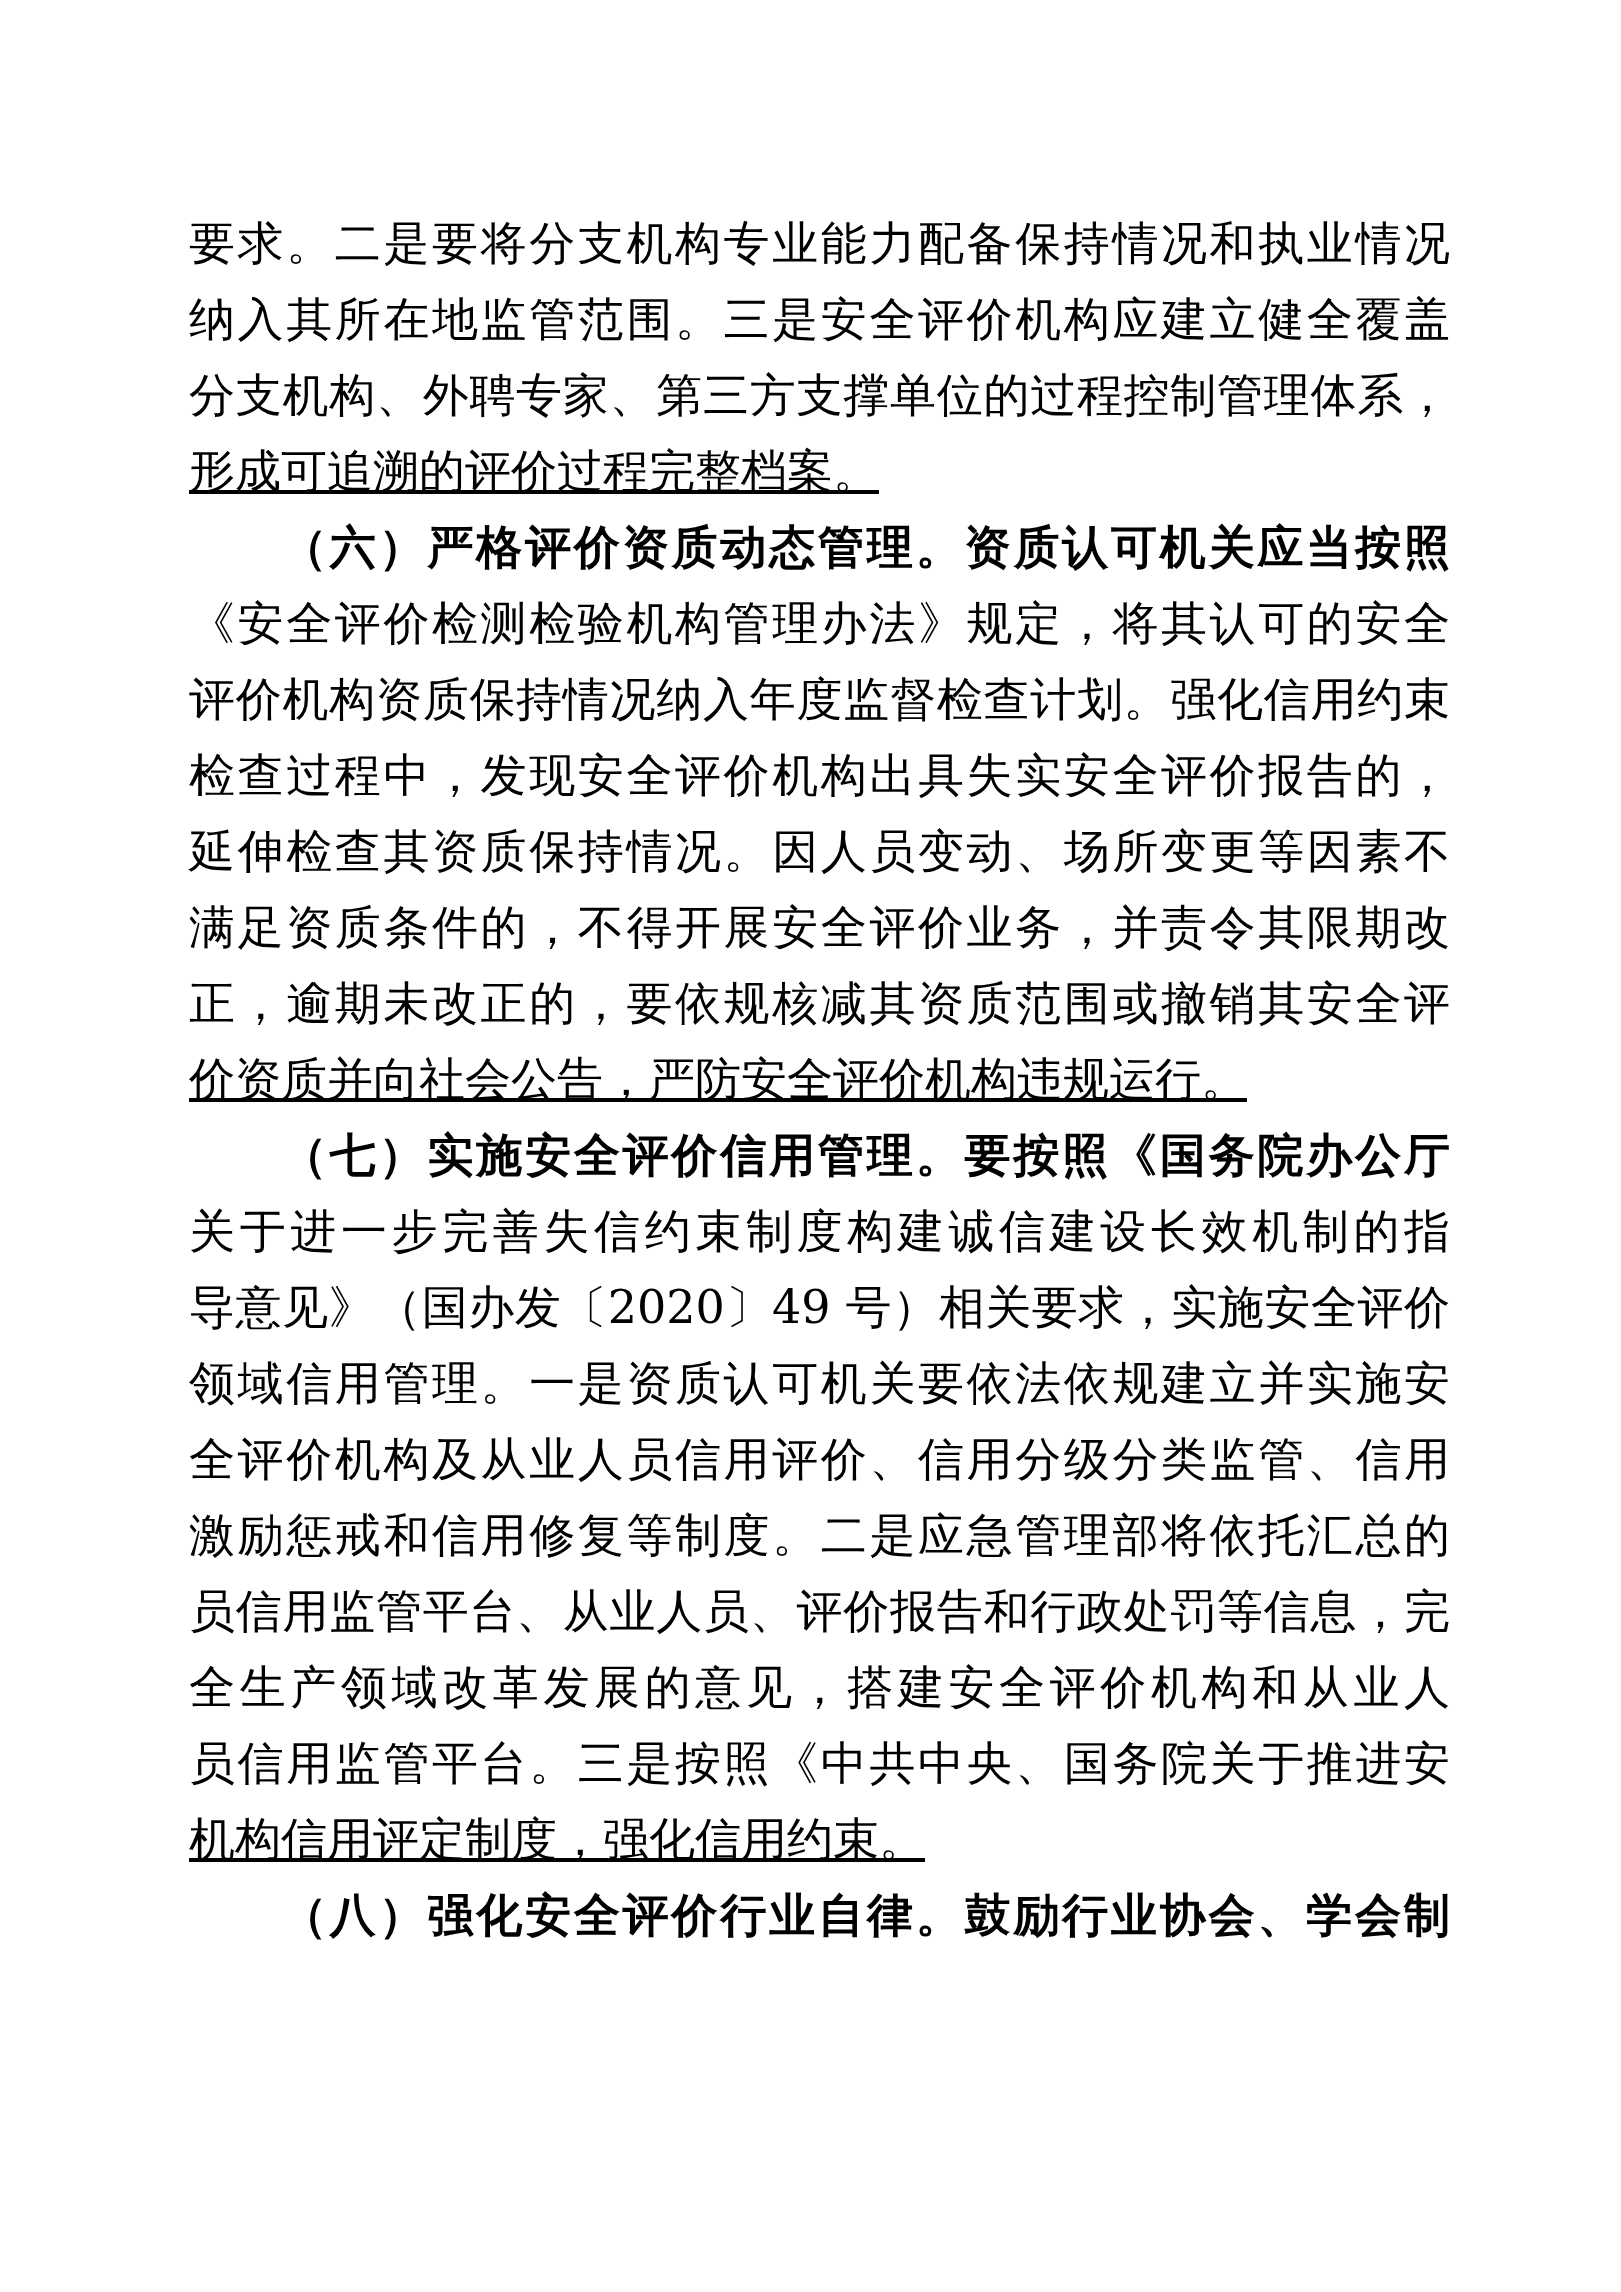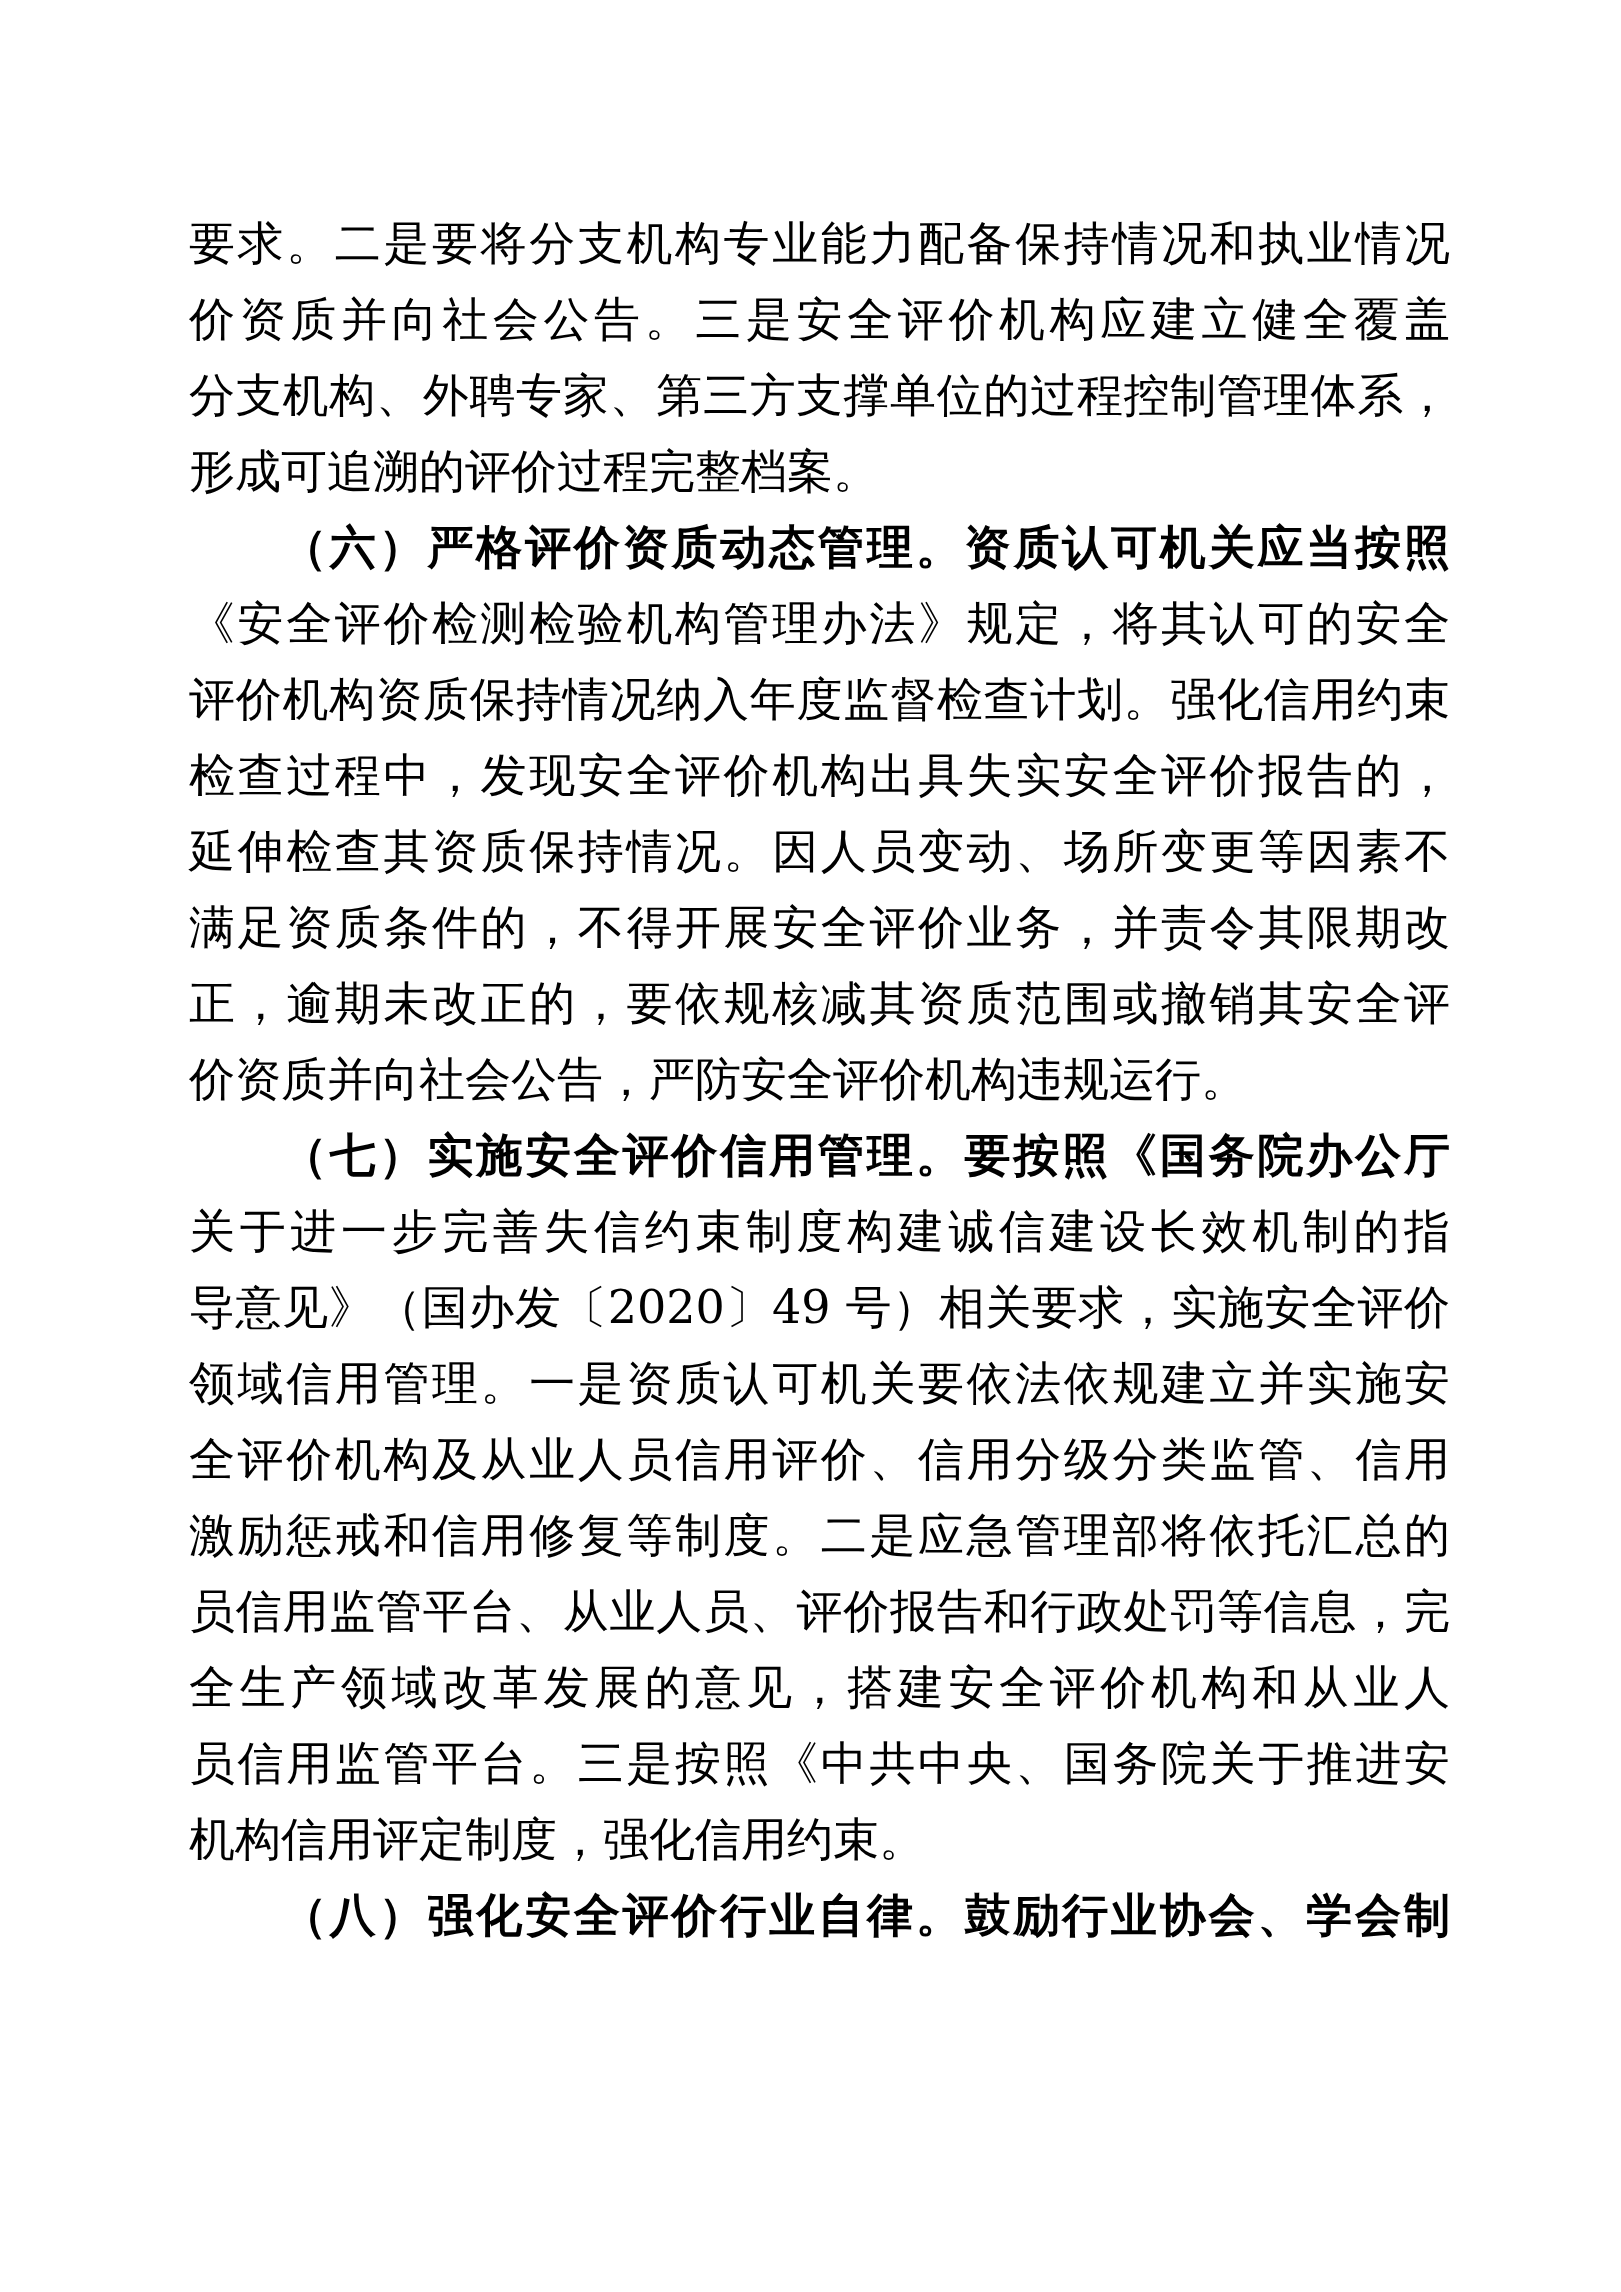--- a/index.html
+++ b/index.html
@@ -30,33 +30,34 @@
     white-space: normal;
     overflow: visible;
   }
   .text-line.justify {
     text-align: justify;
     text-align-last: justify;
   }
   .text-line.nojustify {
     text-align: left;
     text-align-last: left;
+    text-decoration: underline;
   }
   .text-line.indent {
     padding-left: 92px;
     font-weight: bold;
   }
 </style>
 </head>
 <body>
 
 <div class="page">
   <div class="text-block" id="text-block">
       <div class="text-line justify">要求。二是要将分支机构专业能力配备保持情况和执业情况</div>
-      <div class="text-line justify">价资质并向社会公告。三是安全评价机构应建立健全覆盖</div>
+      <div class="text-line justify">纳入其所在地监管范围。三是安全评价机构应建立健全覆盖</div>
       <div class="text-line justify">分支机构、外聘专家、第三方支撑单位的过程控制管理体系，</div>
       <div class="text-line nojustify">形成可追溯的评价过程完整档案。</div>
       <div class="text-line justify indent">（六）严格评价资质动态管理。资质认可机关应当按照</div>
       <div class="text-line justify">《安全评价检测检验机构管理办法》规定，将其认可的安全</div>
       <div class="text-line justify">评价机构资质保持情况纳入年度监督检查计划。强化信用约束</div>
       <div class="text-line justify">检查过程中，发现安全评价机构出具失实安全评价报告的，</div>
       <div class="text-line justify">延伸检查其资质保持情况。因人员变动、场所变更等因素不</div>
       <div class="text-line justify">满足资质条件的，不得开展安全评价业务，并责令其限期改</div>
       <div class="text-line justify">正，逾期未改正的，要依规核减其资质范围或撤销其安全评</div>
       <div class="text-line nojustify">价资质并向社会公告，严防安全评价机构违规运行。</div>

